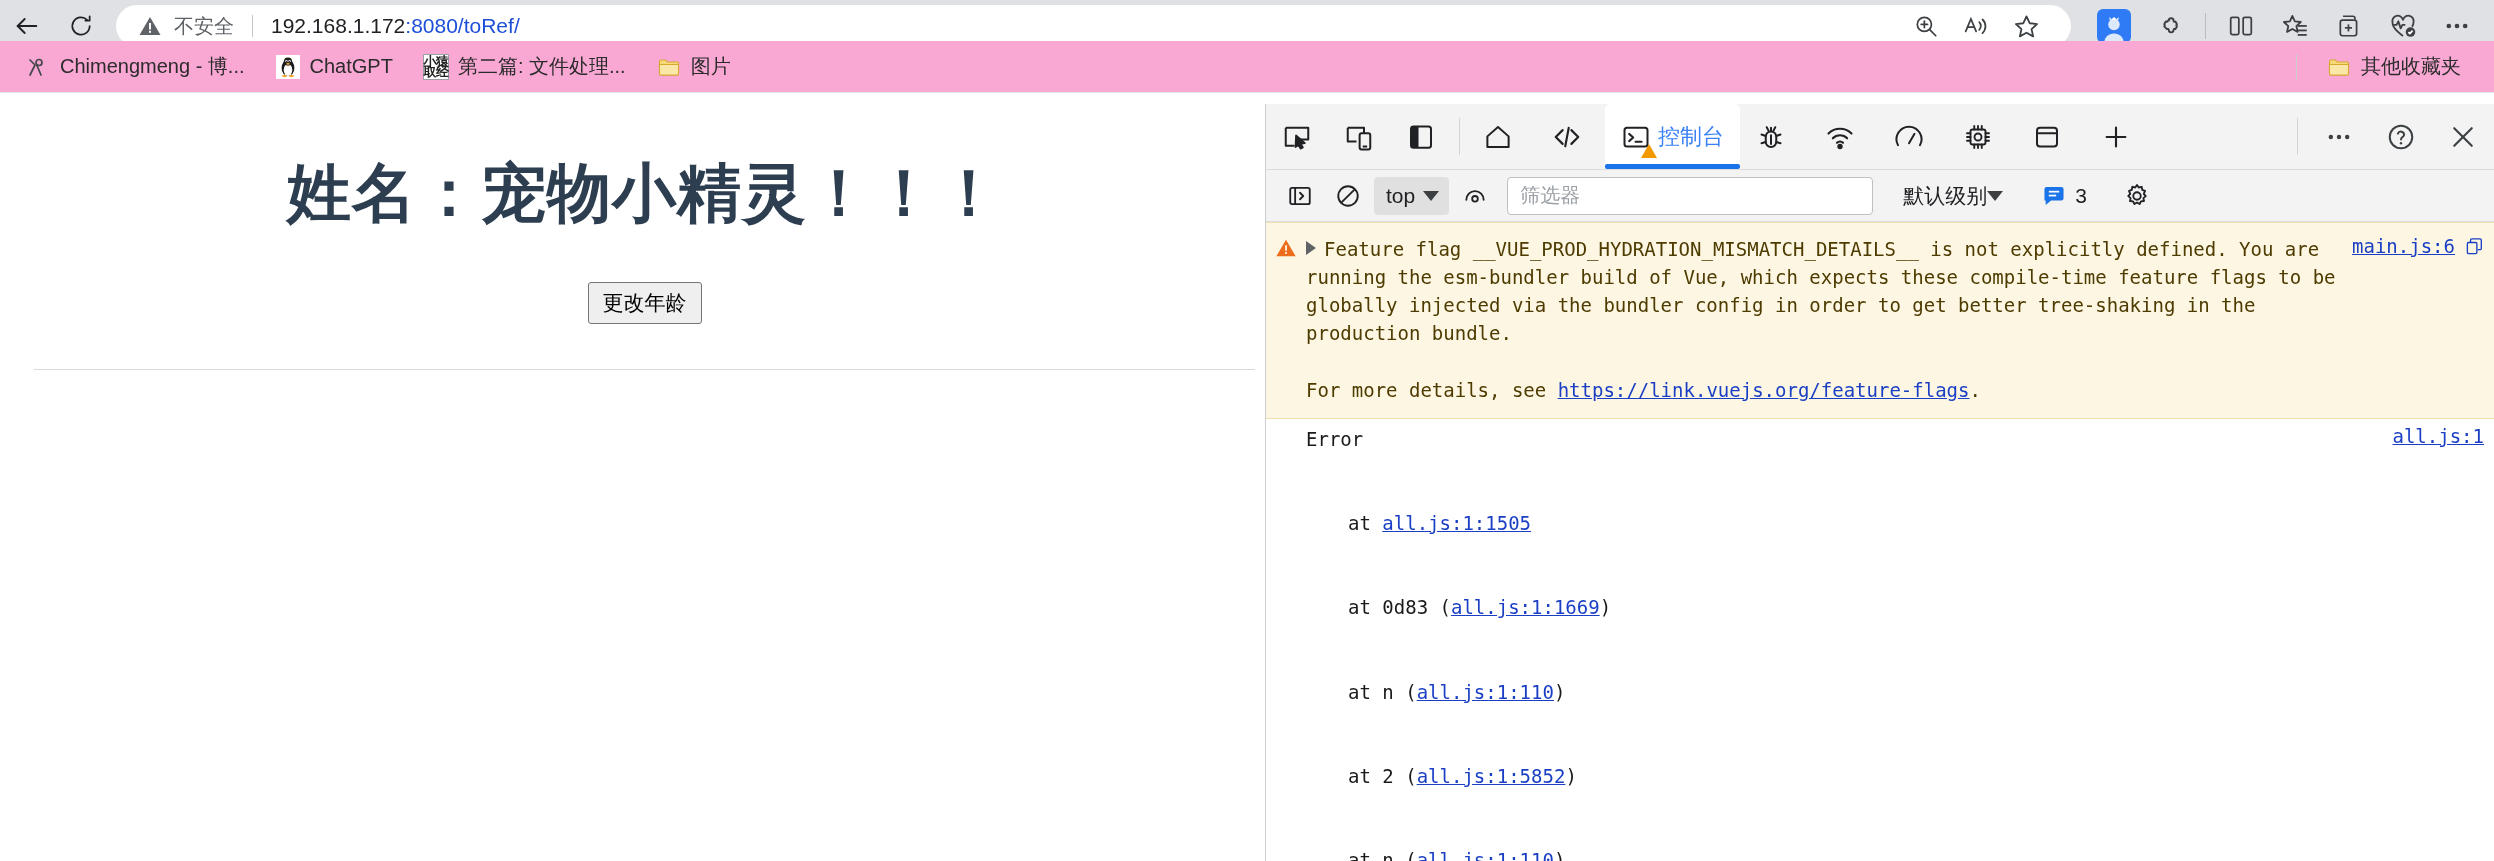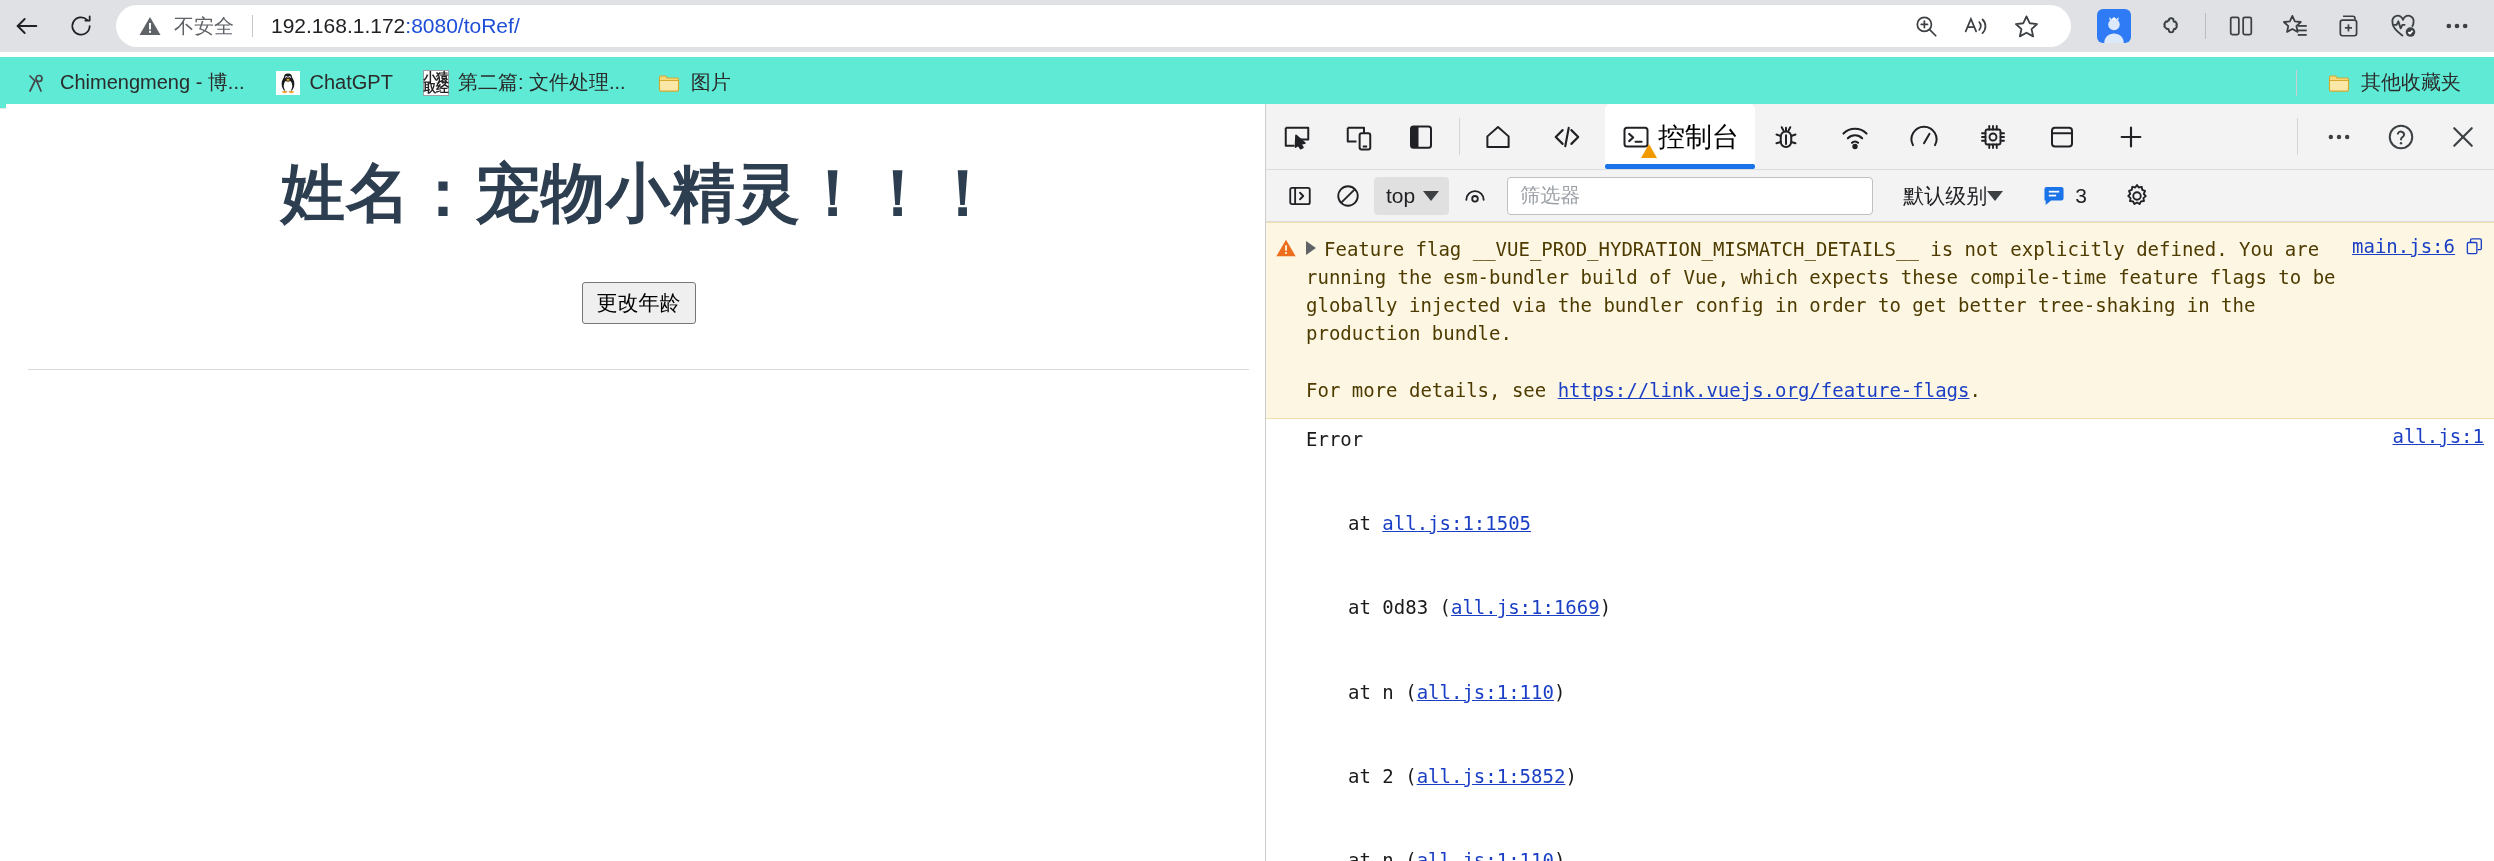--- a/index.html
+++ b/index.html
@@ -70,23 +70,23 @@
     width: 34px; height: 34px;
     background: #2f7bf6;
     border-radius: 6px;
     display: flex; align-items: flex-end; justify-content: center;
     overflow: hidden;
     margin: 0 12px;
   }
 
   
   .bookmarks-bar {
-    position: absolute; top: 57px; left: 0;
+    position: absolute; top: 41px; left: 0;
     width: 2494px; height: 52px;
-    background: #5eead4;
+    background: #f9a8d4;
     display: flex; 
     padding: 0 14px;
     border-bottom: 1px solid #e6e7e9;
   }
   .bookmark {
     display: flex; align-items: center; gap: 9px;
     padding: 5px 11px; border-radius: 6px;
     margin-right: 8px;
     white-space: nowrap;
   }
@@ -97,21 +97,21 @@
     font-size: 13px; line-height: 10px; color: #222;
     background: #fff; border: 1px solid #9aa0a6;
     font-weight: bold; text-align: center;
     letter-spacing: -0.5px;
   }
   .bookmarks-right { margin-left: auto; display: flex; align-items: center; }
   .bm-sep { width: 1px; height: 26px; background: #cbcdd1; margin: 0 18px 0 4px; }
 
   
   .page-viewport {
-    position: absolute; top: 104px; left: 6px;
+    position: absolute; top: 104px; left: 12px;
     width: 1265px; height: 757px;
     background: #ffffff;
     overflow: hidden;
   }
   .page-inner { padding: 24px 20px 0 20px; }
   .page-h1 {
     margin: 22px 0 0 0;
     text-align: center;
     font-size: 64px;
     font-weight: bold;
@@ -164,21 +164,21 @@
   .dt-tab.active {
     background: #ffffff;
     border-radius: 5px 5px 0 0;
   }
   .dt-tab.active::after {
     content: ""; position: absolute;
     left: 0; right: 0; bottom: 0; height: 5px;
     background: #1a73e8;
     border-radius: 2px;
   }
-  .dt-tab-label { font-size: 27px; color: #000000; white-space: nowrap; }
+  .dt-tab-label { font-size: 22px; color: #3b82f6; white-space: nowrap; }
   .dt-tab-icon { position: relative; width: 30px; height: 30px;
                  display: flex; align-items: center; justify-content: center; }
   .warn-badge {
     position: absolute; right: -6px; bottom: -6px;
     width: 0; height: 0;
     border-left: 8px solid transparent;
     border-right: 8px solid transparent;
     border-bottom: 14px solid #f29900;
   }
   .dt-spacer { flex: 1 1 auto; }

